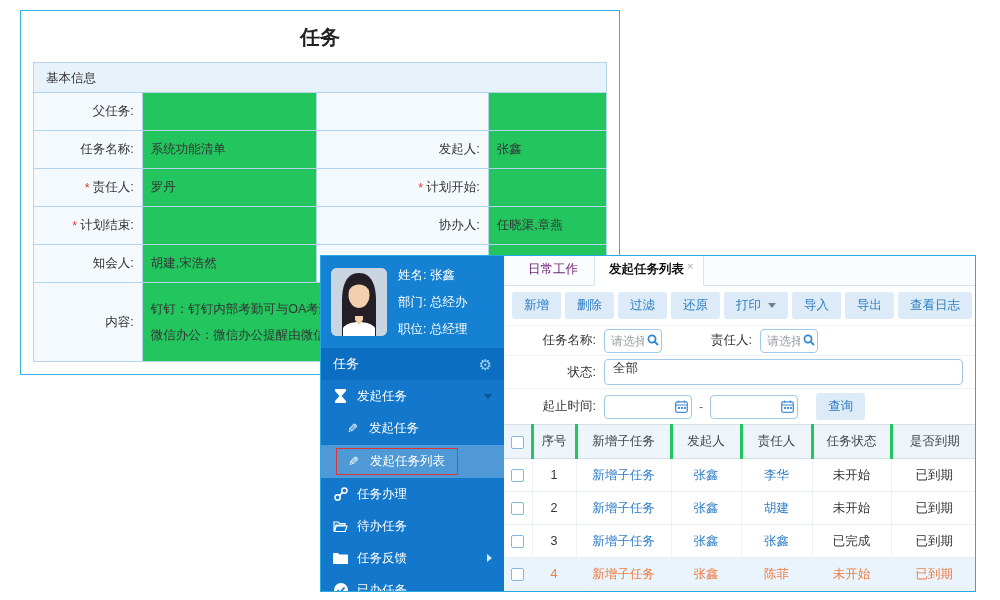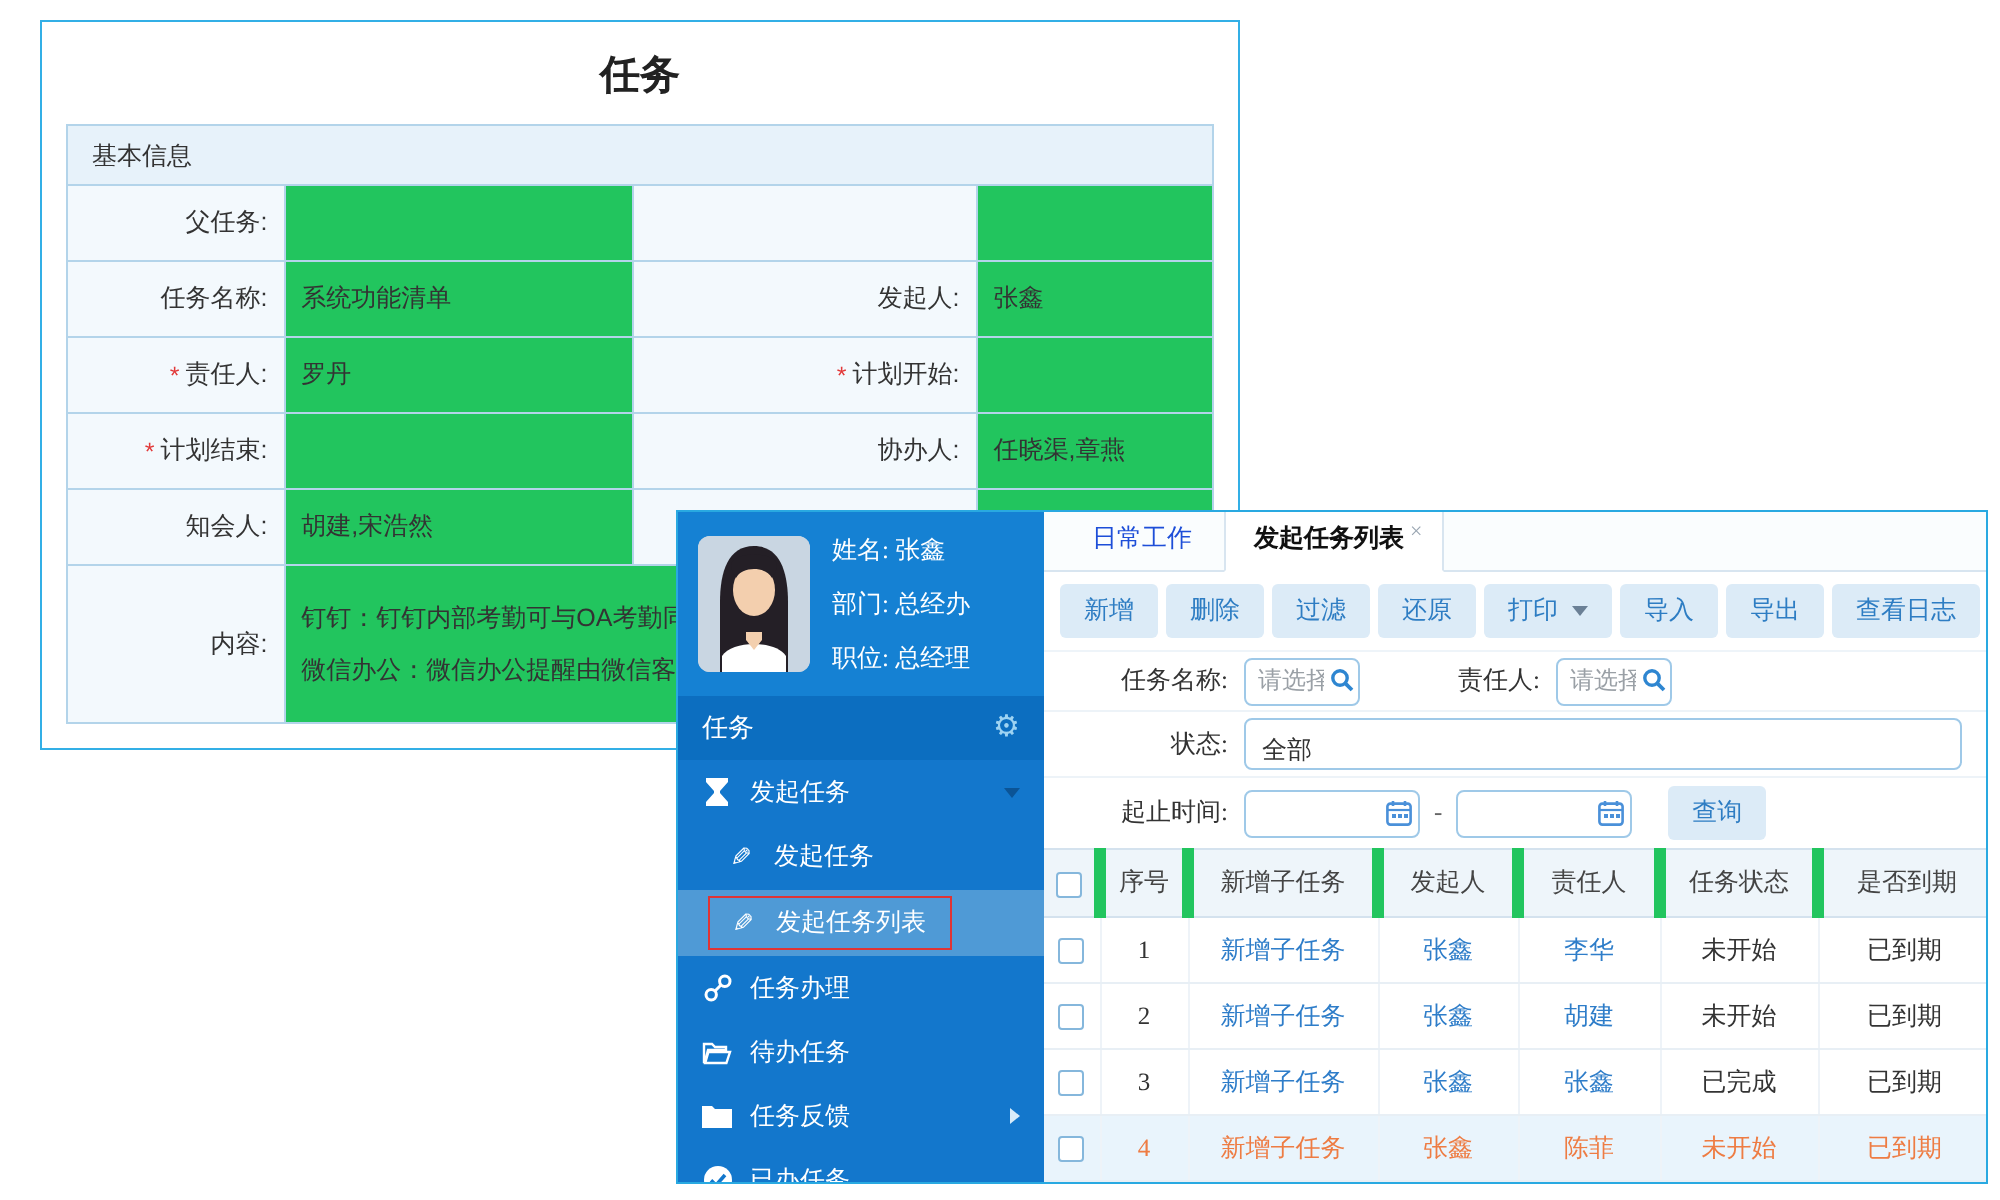--- a/index.html
+++ b/index.html
@@ -17,67 +17,67 @@
   .fcell { display: flex; align-items: center; border-right: 1px solid #b3d4ea; padding: 0 8px; overflow: hidden; white-space: nowrap; }
   .fcell:last-child { border-right: none; }
   .flabel { justify-content: flex-end; background: #f3f9fd; }
   .fvalue { background: #22c55e; }
   .star { color: #e23a3a; margin-right: 3px; }
   .content-row { min-height: 78px; }
   .fcontent { grid-column: 2 / 5; flex-direction: column; align-items: flex-start; justify-content: center; gap: 9px; }
   .fcontent p { white-space: nowrap; }
 
   
-  .app-panel { position: absolute; left: 338px; top: 255px; width: 656px; height: 337px;
-    border: 1px solid #29a9e1; background: #fff; display: flex; z-index: 2; overflow: hidden; font-family: Liberation Serif, serif; }
+  .app-panel { position: absolute; left: 320px; top: 255px; width: 656px; height: 337px;
+    border: 1px solid #29a9e1; background: #fff; display: flex; z-index: 2; overflow: hidden; }
 
   
   .sidebar { flex: 0 0 183px; background: #1377cc; color: #fff; font-size: 12.5px; overflow: hidden; }
   .user-card { background: #1581d3; height: 92px; display: flex; align-items: center; gap: 11px; padding: 10px; }
   .avatar { width: 56px; height: 68px; border-radius: 6px; overflow: hidden; flex: 0 0 56px; background: #c9d6e2; }
   .user-info { display: flex; flex-direction: column; gap: 10px; white-space: nowrap; }
   .menu-header { height: 32px; background: #0c6ec0; display: flex; align-items: center; justify-content: space-between; padding: 0 12px; font-size: 13px; }
   .gear { color: #9ed3f2; font-size: 15px; line-height: 1; }
   .menu-item { height: 32px; display: flex; align-items: center; gap: 9px; padding: 0 12px; cursor: pointer; white-space: nowrap; }
   .menu-item .micon { width: 15px; display: inline-flex; justify-content: center; flex: 0 0 15px; }
   .sub { padding-left: 24px; height: 33px; }
   .sel { background: #4f9ad6; }
   .redbox { display: flex; align-items: center; gap: 9px; border: 1px solid #e03434; padding: 4px 12px 4px 9px; margin-left: -9px; }
   .chev-down { width: 0; height: 0; border-left: 4px solid transparent; border-right: 4px solid transparent; border-top: 5px solid #0b5496; margin-left: auto; }
   .chev-right { width: 0; height: 0; border-top: 4px solid transparent; border-bottom: 4px solid transparent; border-left: 5px solid #d7ecfa; margin-left: auto; }
   .pencil { font-size: 13px; color: #fff; transform: scaleX(-1) rotate(0deg); display: inline-block; }
 
   
   .content { flex: 1; min-width: 0; display: flex; flex-direction: column; font-size: 12.5px; color: #333; background: #fff; }
   .tabbar { display: flex; align-items: flex-end; height: 30px; background: #fafdfe; border-bottom: 1px solid #d8e5f0; padding-left: 8px; }
-  .tab { padding: 7px 16px; color: #1d4ed8; cursor: pointer; }
+  .tab { padding: 7px 16px; color: #701a75; cursor: pointer; }
   .tab.active { background: #fff; border: 1px solid #d8e5f0; border-bottom: 1px solid #fff; margin-bottom: -1px; font-weight: bold; color: #111; display: flex; align-items: flex-start; gap: 3px; padding: 6px 10px 7px 14px; }
   .tab-close { font-size: 11px; color: #9aa6b2; font-weight: normal; line-height: 1; cursor: pointer; }
 
   .toolbar { display: flex; gap: 4px; align-items: center; padding: 6px 8px; border-bottom: 1px solid #eef4f9; }
   .btn { background: #dcebf7; color: #2e7dc3; border: none; border-radius: 3px; padding: 5px 12px; font-size: 12.5px; font-family: inherit; display: inline-flex; align-items: center; gap: 7px; cursor: pointer; white-space: nowrap; }
   .print-arrow { width: 0; height: 0; border-left: 4px solid transparent; border-right: 4px solid transparent; border-top: 5px solid #6b8096; }
 
   .filter-row { display: flex; align-items: center; padding: 0 8px; height: 31px; border-bottom: 1px solid #edf3f8; }
   .filter-row:last-of-type { border-bottom: none; }
   .f-label { width: 84px; text-align: right; margin-right: 8px; white-space: nowrap; flex: 0 0 84px; }
   .f-label2 { width: 64px; text-align: right; margin: 0 8px 0 26px; white-space: nowrap; }
   .mini-wrap { position: relative; width: 58px; height: 24px; }
   .mini-wrap input { width: 100%; height: 100%; border: 1px solid #9fc9e8; border-radius: 4px; padding: 0 17px 0 6px; font-size: 12px; color: #0c4a6e; font-family: inherit; outline: none; }
   .mini-wrap input::placeholder { color: #9aa0a6; }
   .mag { position: absolute; right: 3px; top: 5px; }
-  .status-field { flex: 1; height: 26px; border: 1px solid #9fc9e8; border-radius: 4px; display: flex; align-items: flex-end; padding: 0 8px; margin-right: 4px; background: #fff; }
+  .status-field { flex: 1; height: 26px; border: 1px solid #9fc9e8; border-radius: 4px; display: flex; align-items: flex-start; padding: 0 8px; margin-right: 4px; background: #fff; }
   .date-wrap { position: relative; width: 88px; height: 24px; }
   .date-wrap input { width: 100%; height: 100%; border: 1px solid #9fc9e8; border-radius: 4px; padding: 0 22px 0 6px; font-family: inherit; outline: none; }
   .cal { position: absolute; right: 4px; top: 5px; }
   .dash { margin: 0 7px; color: #666; }
   .query-btn { margin-left: 18px; }
 
   table.grid { width: 100%; border-collapse: collapse; table-layout: fixed; font-size: 12.5px; border-top: 1px solid #d4e2ee; }
-  table.grid th { background: #eef5fa; font-weight: normal; color: #444; height: 34px; border-bottom: 1px solid #d4e2ee; border-right: 6px solid #22c55e; text-align: center; }
+  table.grid th { background: #eef5fa; font-weight: normal; color: #444; height: 34px; border-bottom: 1px solid #d4e2ee; border-right: 3px solid #22c55e; text-align: center; }
   table.grid th:last-child { border-right: none; }
   table.grid td { height: 33px; text-align: center; border-bottom: 1px solid #e8eff5; border-right: 1px solid #eef3f8; color: #333; background: #fff; }
   table.grid td:last-child { border-right: none; }
   .link { color: #2e7dc9; cursor: pointer; }
   tr.hl td { background: #e9f4fc; color: #ee7c43; }
   tr.hl td .link { color: #ee7c43; }
   .cb { display: inline-block; width: 13px; height: 13px; border: 1px solid #85b7dc; border-radius: 2px; background: #fff; vertical-align: middle; cursor: pointer; }
 </style>
 </head>
 <body>

